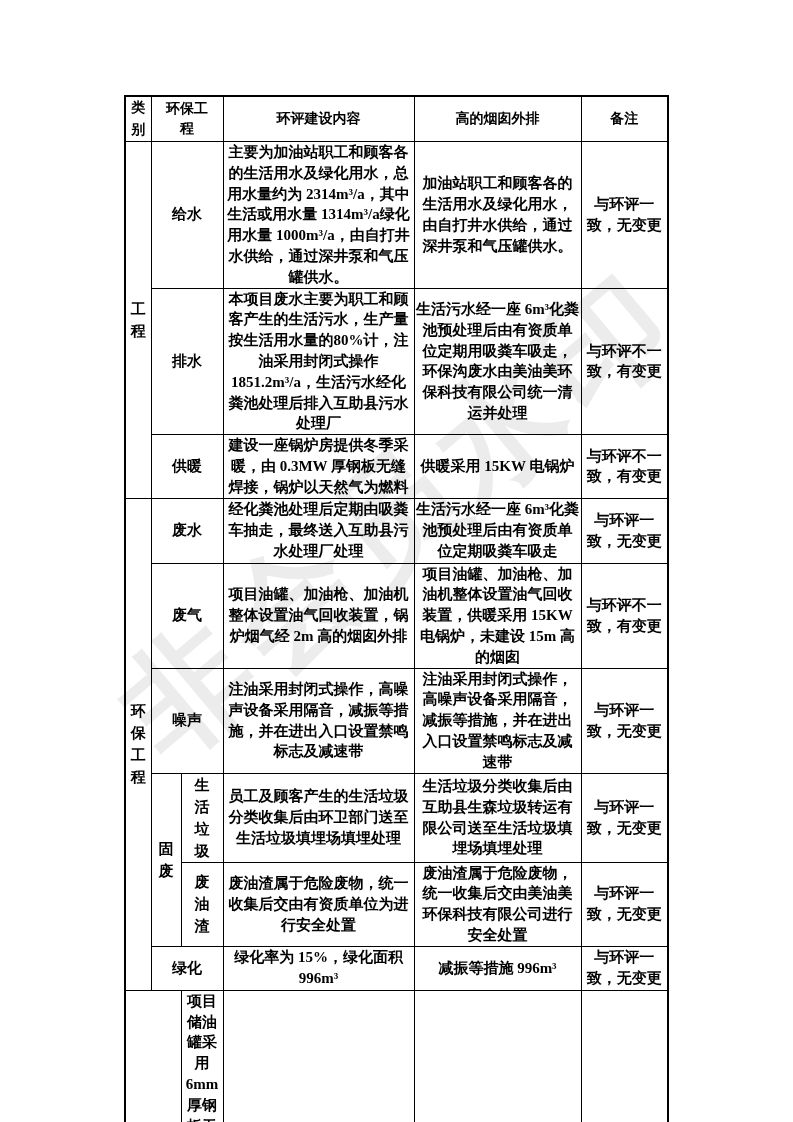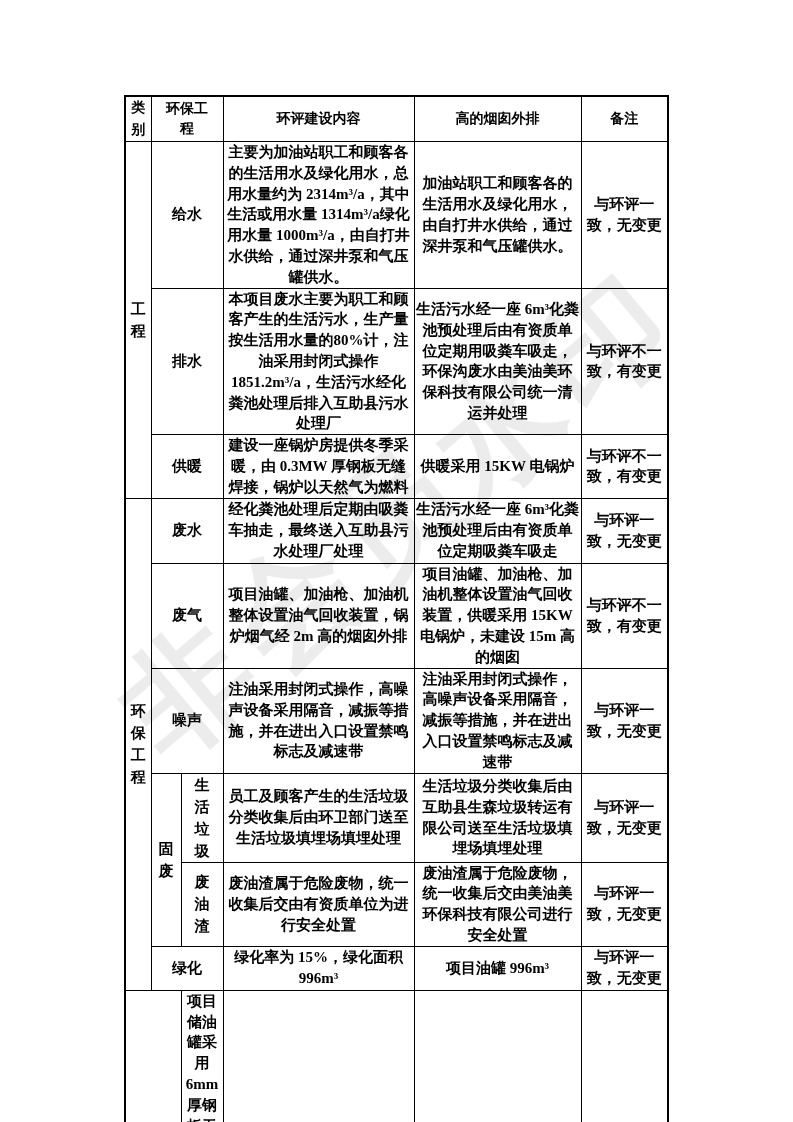--- a/index.html
+++ b/index.html
@@ -153,21 +153,21 @@
     <tr class="r7">
       <td><span class="stack">废油渣</span></td>
       <td>废油渣属于危险废物，统一收集后交由有资质单位为进行安全处置</td>
       <td class="left">废油渣属于危险废物，统一收集后交由美油美环保科技有限公司进行安全处置</td>
       <td>与环评一致，无变更</td>
     </tr>
 
     <tr class="r8">
       <td colspan="2">绿化</td>
       <td class="left">绿化率为 15%，绿化面积 996m³</td>
-      <td class="left">项目油罐 996m³</td>
+      <td class="left">减振等措施 996m³</td>
       <td>与环评一致，无变更</td>
     </tr>
 
     <tr class="r9">
       <td colspan="2"></td>
       <td class="left">项目储油罐采用 6mm 厚钢板无缝焊接,储油罐外层设防腐层，防腐层采用 4 层环氧煤沥青漆油+3 层涂布防腐设计，油罐置</td>
       <td class="left">储油罐外层设防腐层，防腐层采用 4 层环氧煤沥青漆油+3 层涂布防腐设计，油罐置于罐池中；</td>
       <td>与环评不一致，有变更</td>
     </tr>
 

